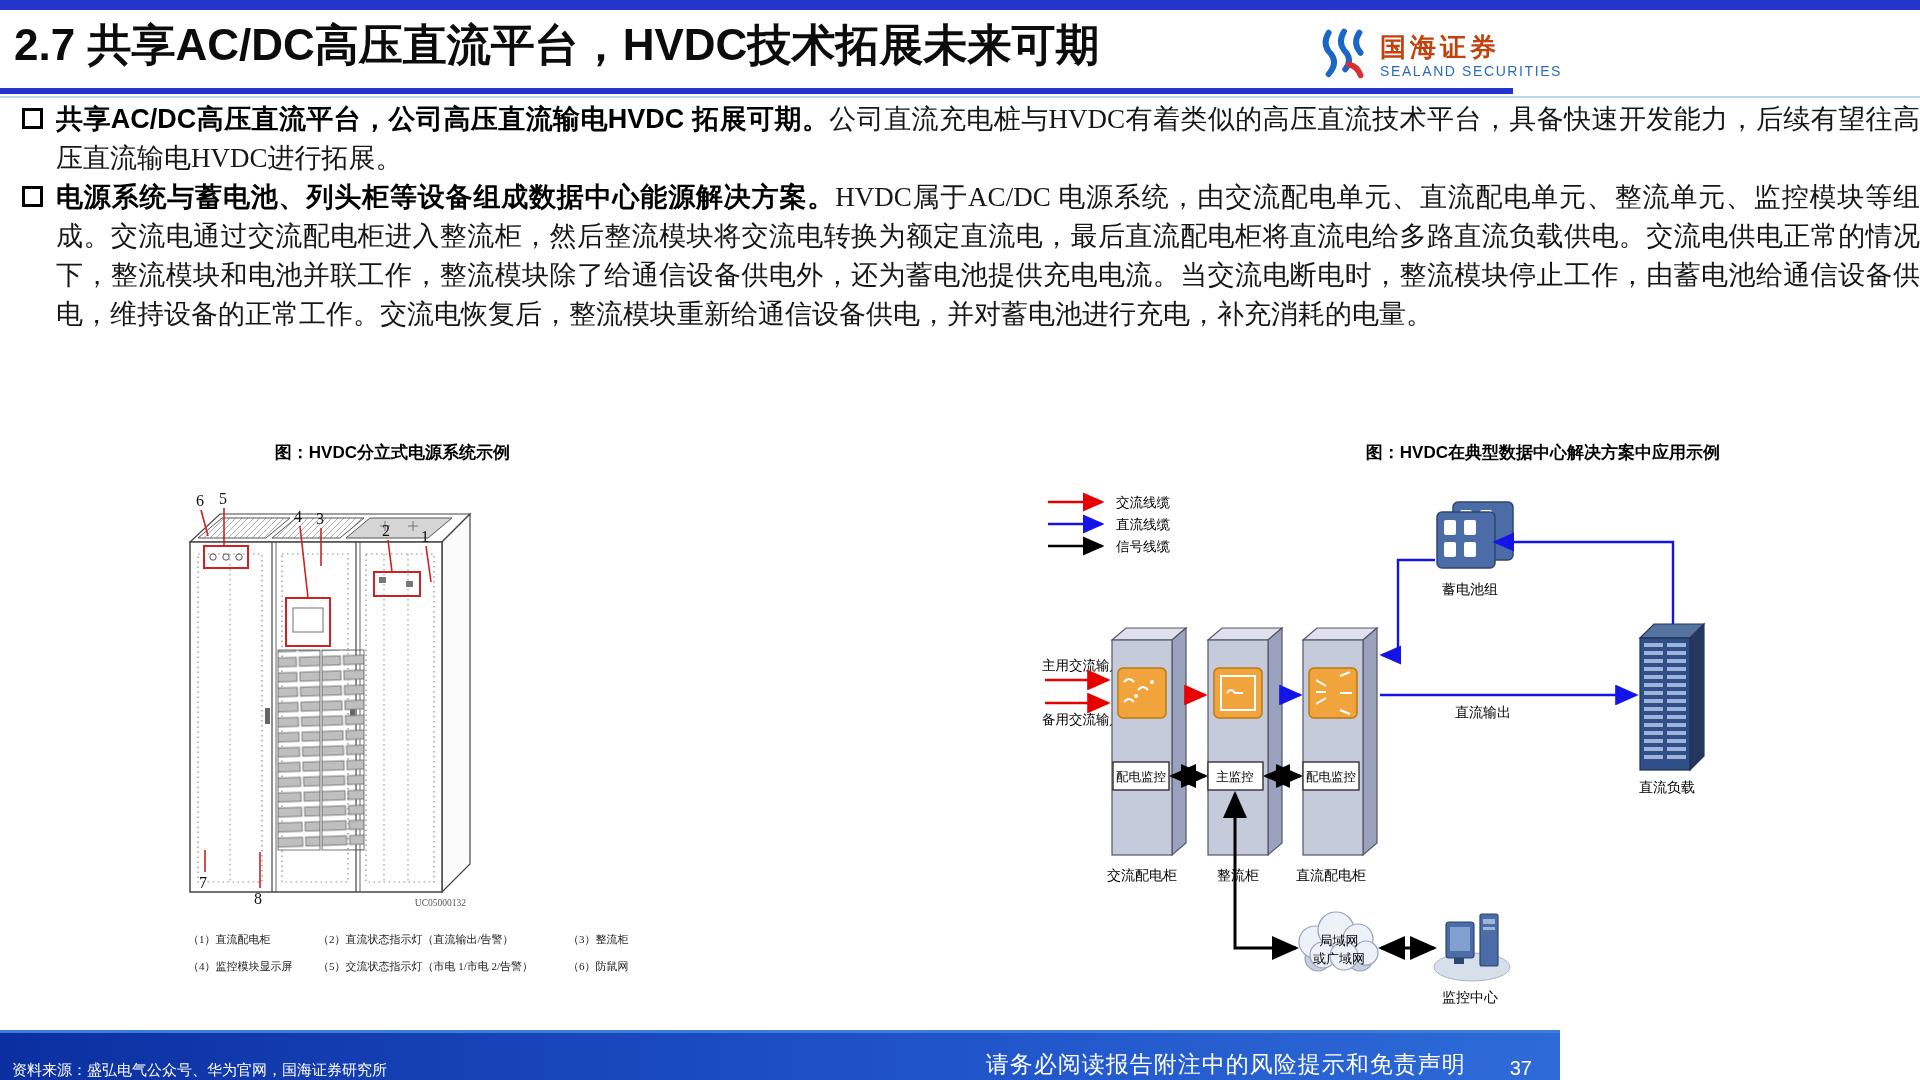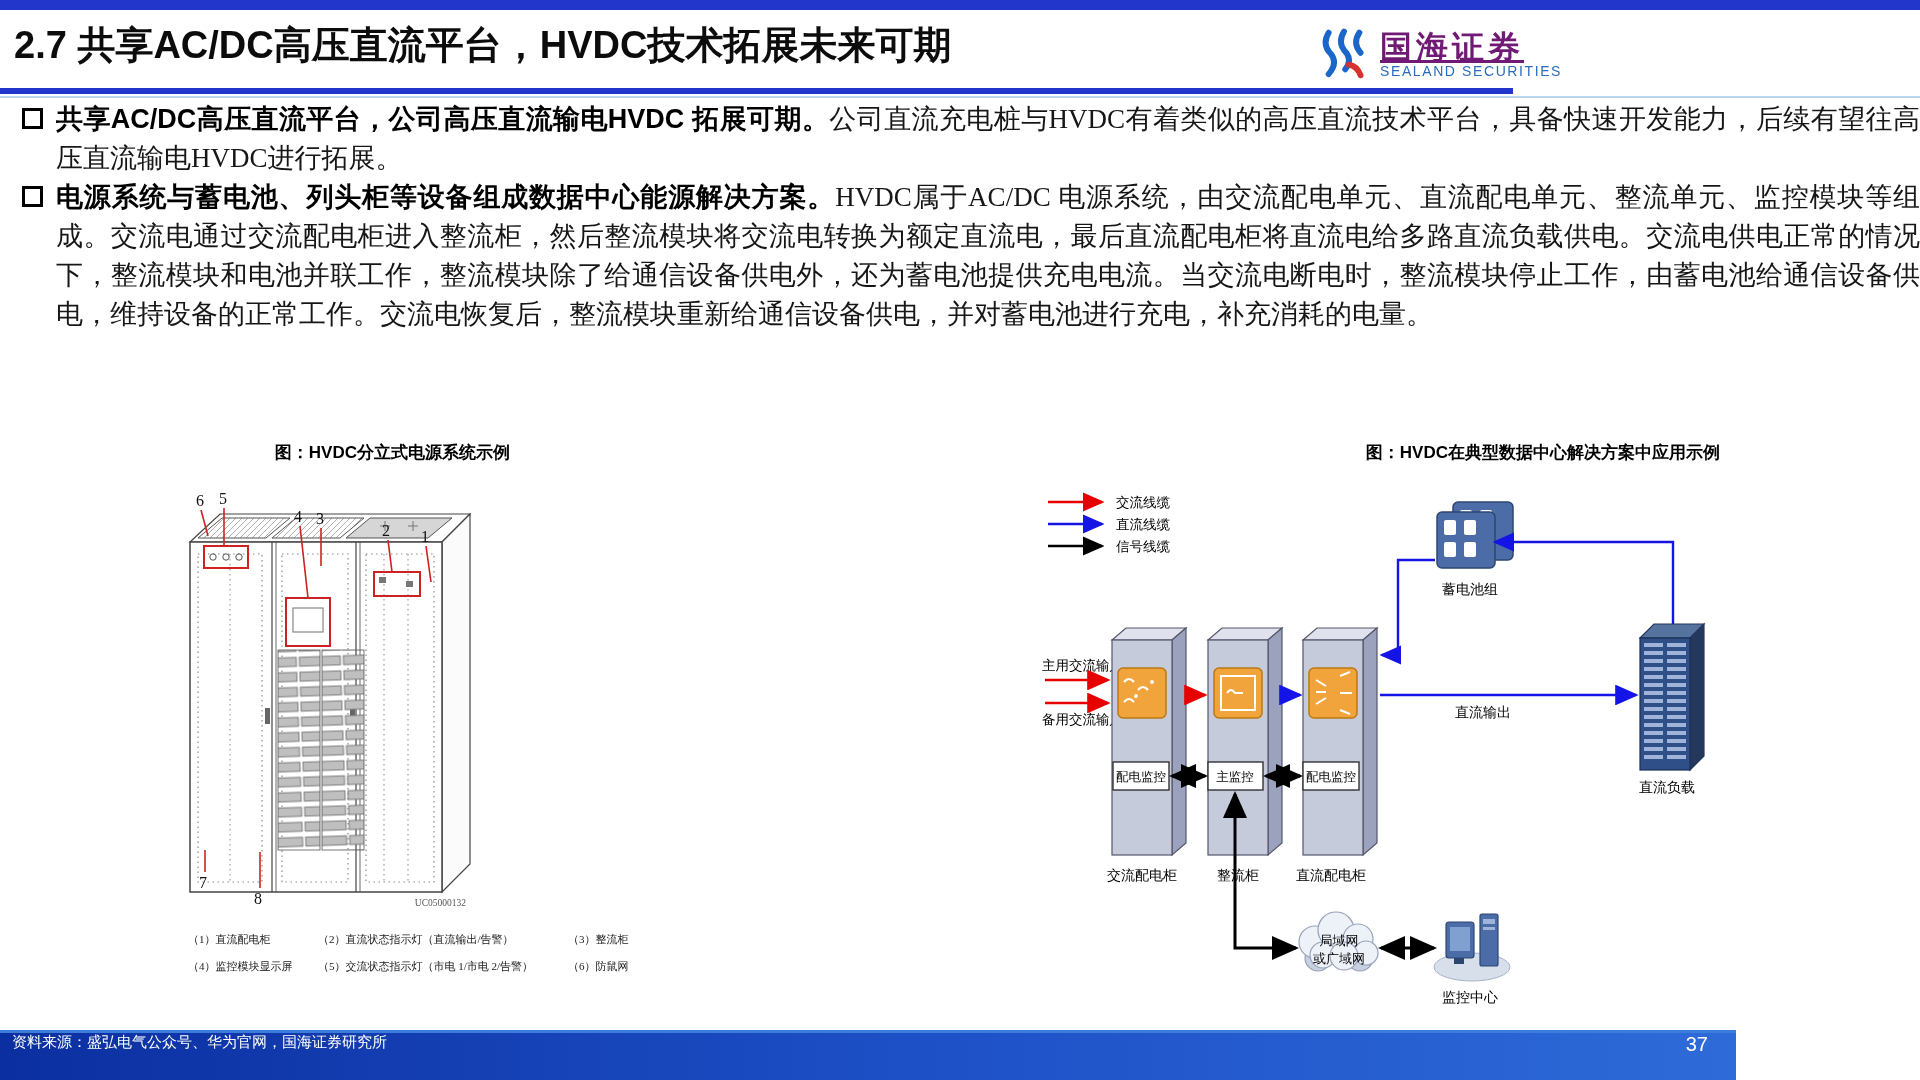--- a/index.html
+++ b/index.html
@@ -1,43 +1,43 @@
 <!DOCTYPE html>
 <html><head>
 <meta charset="utf-8">
 <style>
   html,body{margin:0;padding:0;background:#e8e8e8;}
   .slide{position:relative;width:1920px;height:1080px;background:#ffffff;overflow:hidden;
          font-family:"Liberation Sans","DejaVu Sans",sans-serif;}
   .topbar{position:absolute;left:0;top:0;width:1920px;height:10px;background:#2236CB;}
-  .title{position:absolute;left:14px;top:22px;width:1300px;font-size:38px;line-height:46px;
+  .title{position:absolute;left:14px;top:22px;width:1300px;font-size:44px;line-height:46px;
          font-weight:bold;color:#0c0c0c;letter-spacing:0px;}
   .rule-dark{position:absolute;left:0;top:88px;width:1513px;height:6px;background:#2236CB;}
   .rule-light{position:absolute;left:0;top:96px;width:1920px;height:2px;background:#BCD6F0;}
   .logo{position:absolute;left:1318px;top:28px;display:flex;align-items:center;gap:10px;}
-  .logo-text .nm{font-size:32px;font-weight:bold;color:#701a75;letter-spacing:4px;line-height:34px;text-decoration:underline;}
+  .logo-text .nm{font-size:26px;font-weight:bold;color:#c2410c;letter-spacing:4px;line-height:34px;}
   .logo-text .sub{font-size:14px;color:#2B6CB9;letter-spacing:1.6px;line-height:14px;}
   .bullets{position:absolute;left:0;top:100px;width:1920px;}
   .bullet{position:relative;padding:0 0 0 56px;font-size:27px;line-height:39px;
           text-align:justify;color:#161616;font-family:"Liberation Serif","DejaVu Serif",serif;}
   .bullet+.bullet{margin-top:0;}
   .bullet b{font-family:"Liberation Sans","DejaVu Sans",sans-serif;color:#000;}
   .bsq{position:absolute;left:22px;top:8px;width:15px;height:15px;border:3px solid #000;background:#fff;}
   .cap{position:absolute;top:441px;font-size:17px;font-weight:bold;color:#000;text-align:right;}
   .cap-left{left:150px;width:360px;}
   .cap-right{left:1040px;width:680px;}
   .fig{position:absolute;}
   .left-legend{position:absolute;left:188px;top:932px;width:560px;color:#1a1a1a;
                font-family:"Liberation Serif","DejaVu Serif",serif;font-size:11px;}
   .left-legend .row{display:flex;margin-bottom:12px;white-space:nowrap;}
   .left-legend .c1{width:130px;}
   .left-legend .c2{width:250px;}
-  .footer{position:absolute;left:0;bottom:0;width:1736px;height:47px;
+  .footer{position:absolute;left:0;bottom:0;width:1560px;height:47px;
           background:linear-gradient(90deg,#0B2FA0 0%,#1E51C8 55%,#2E6BD8 100%);
-          border-top:3px solid #3E7CDB;display:flex;align-items:flex-start;color:#fff;}
+          border-top:3px solid #3E7CDB;display:flex;align-items:flex-end;color:#fff;}
   .footer .src{margin-left:12px;font-size:15px;}
   .footer .spacer{flex:1;}
   .footer .disc{font-size:23px;letter-spacing:1px;}
   .footer .page{font-size:20px;margin:0 28px 0 44px;}
   svg text{font-family:"Liberation Serif","DejaVu Serif",serif;}
 </style>
 </head>
 <body>
 
 <div class="slide">
@@ -319,16 +319,17 @@
       <rect x="406" y="432" width="28" height="36" rx="3" fill="#4C6CA8" stroke="#2C466F" stroke-width="1.2"></rect>
       <rect x="410" y="437" width="20" height="24" fill="#7FA0D0"></rect>
       <rect x="414" y="468" width="10" height="6" fill="#2C466F"></rect>
     </g>
     <text x="430" y="512" font-size="14" text-anchor="middle">监控中心</text>
   </svg>
 
   <div class="footer">
     <span class="src">资料来源：盛弘电气公众号、华为官网，国海证券研究所</span>
     <span class="spacer"></span>
+    <span class="disc">请务必阅读报告附注中的风险提示和免责声明</span>
     <span class="page">37</span>
   </div>
 
 </div>
 
 </body></html>

